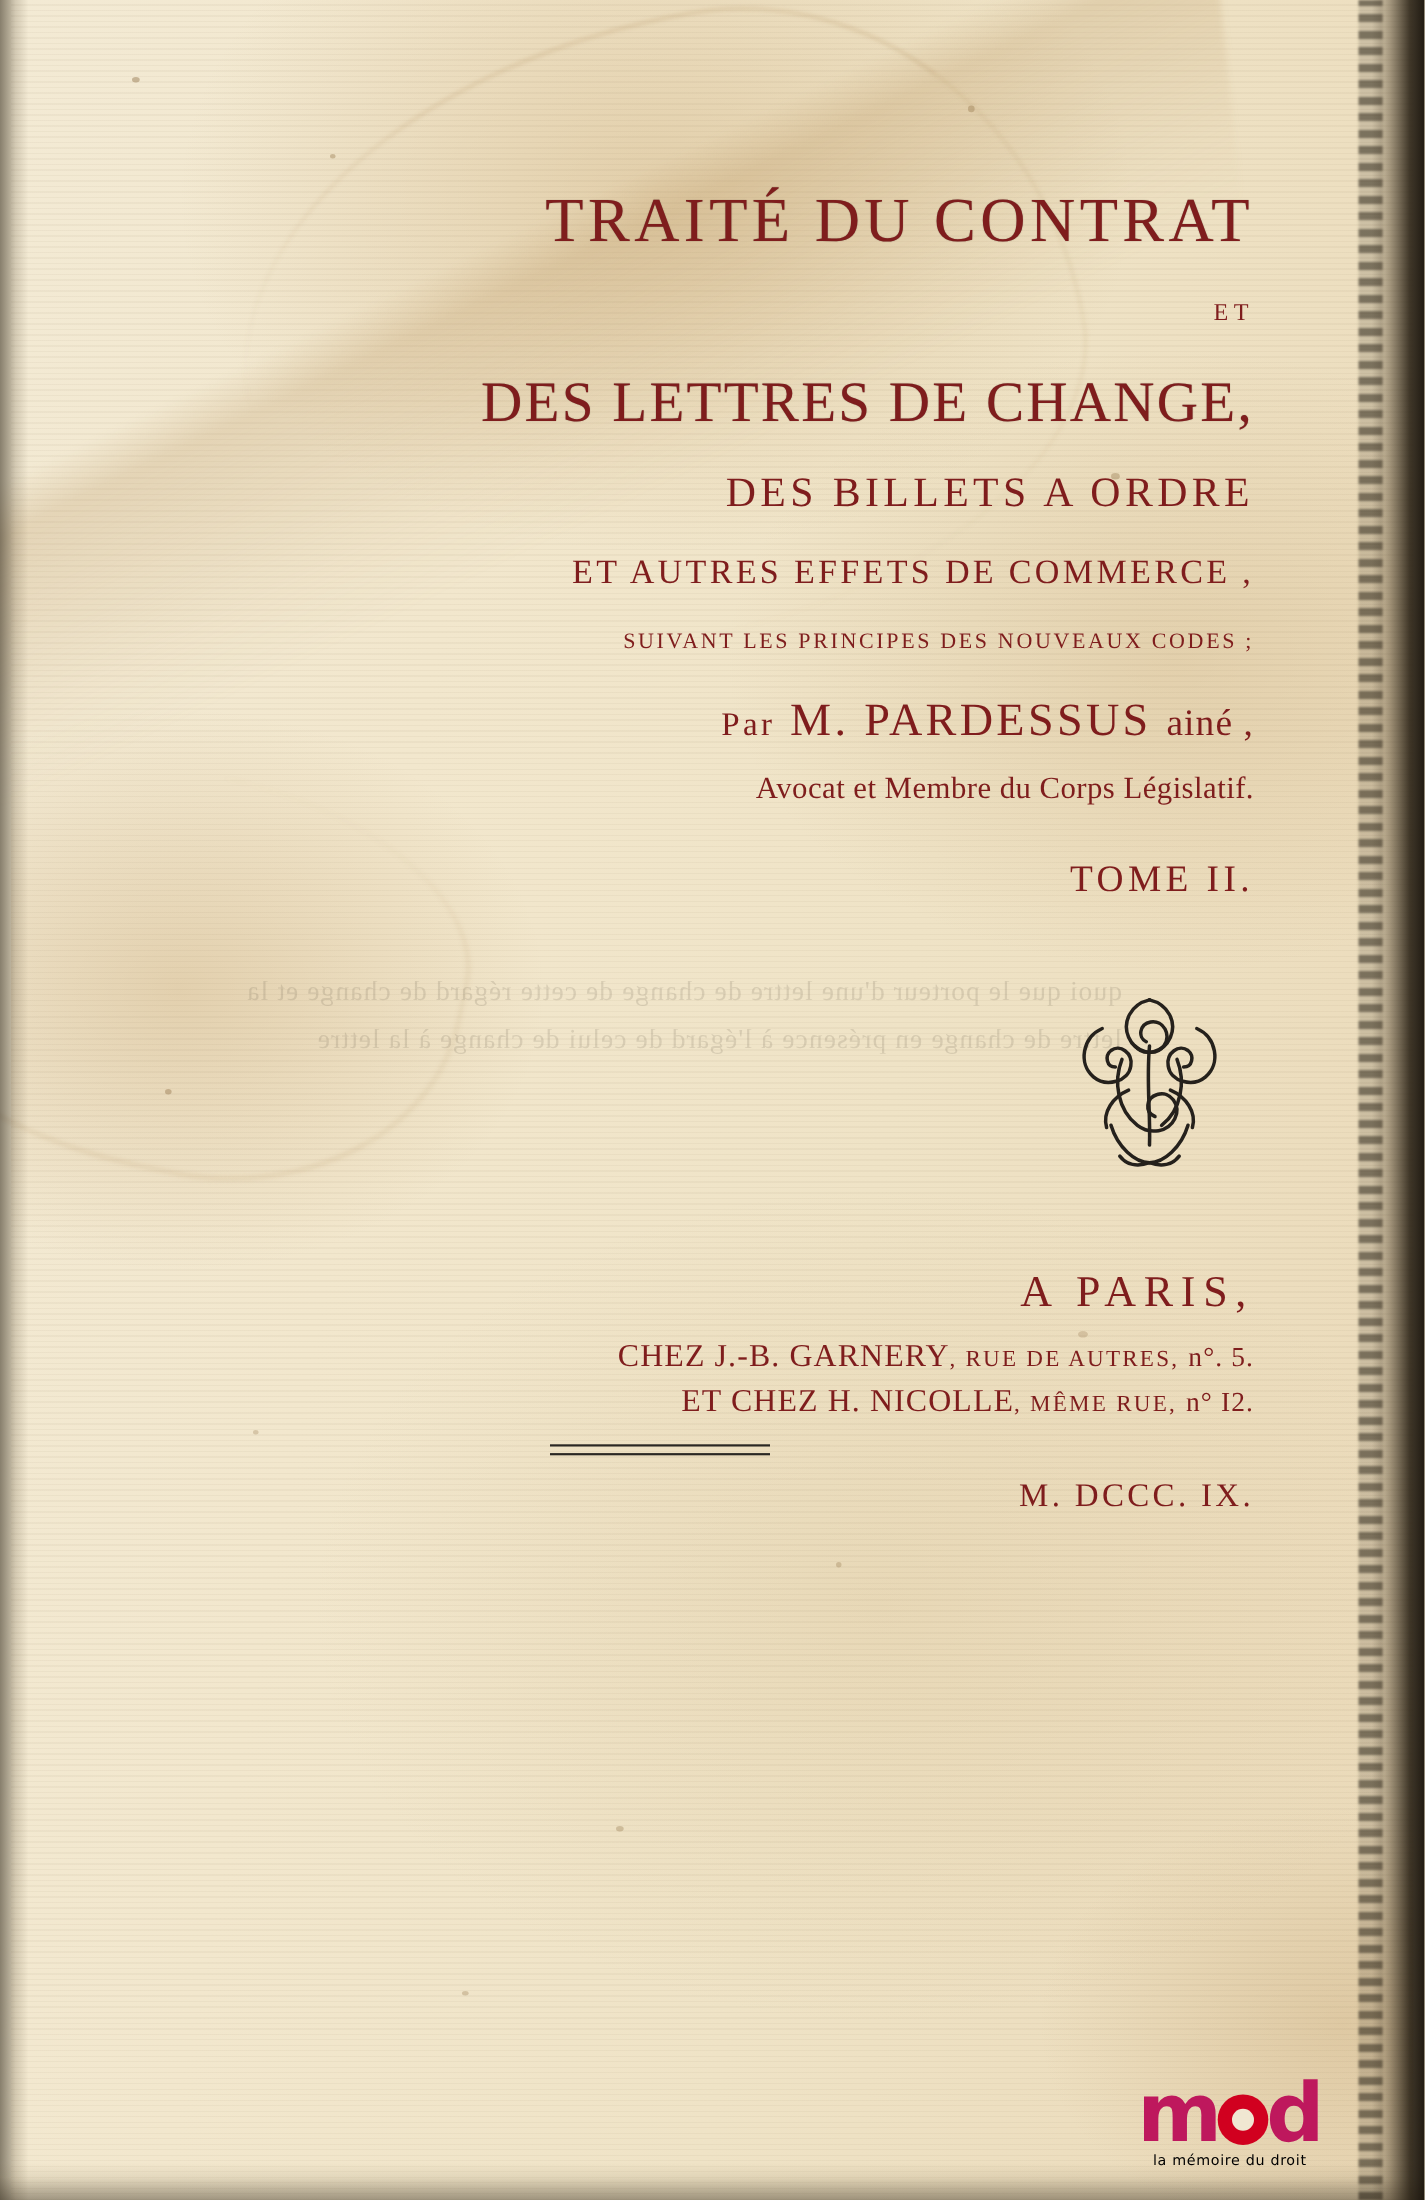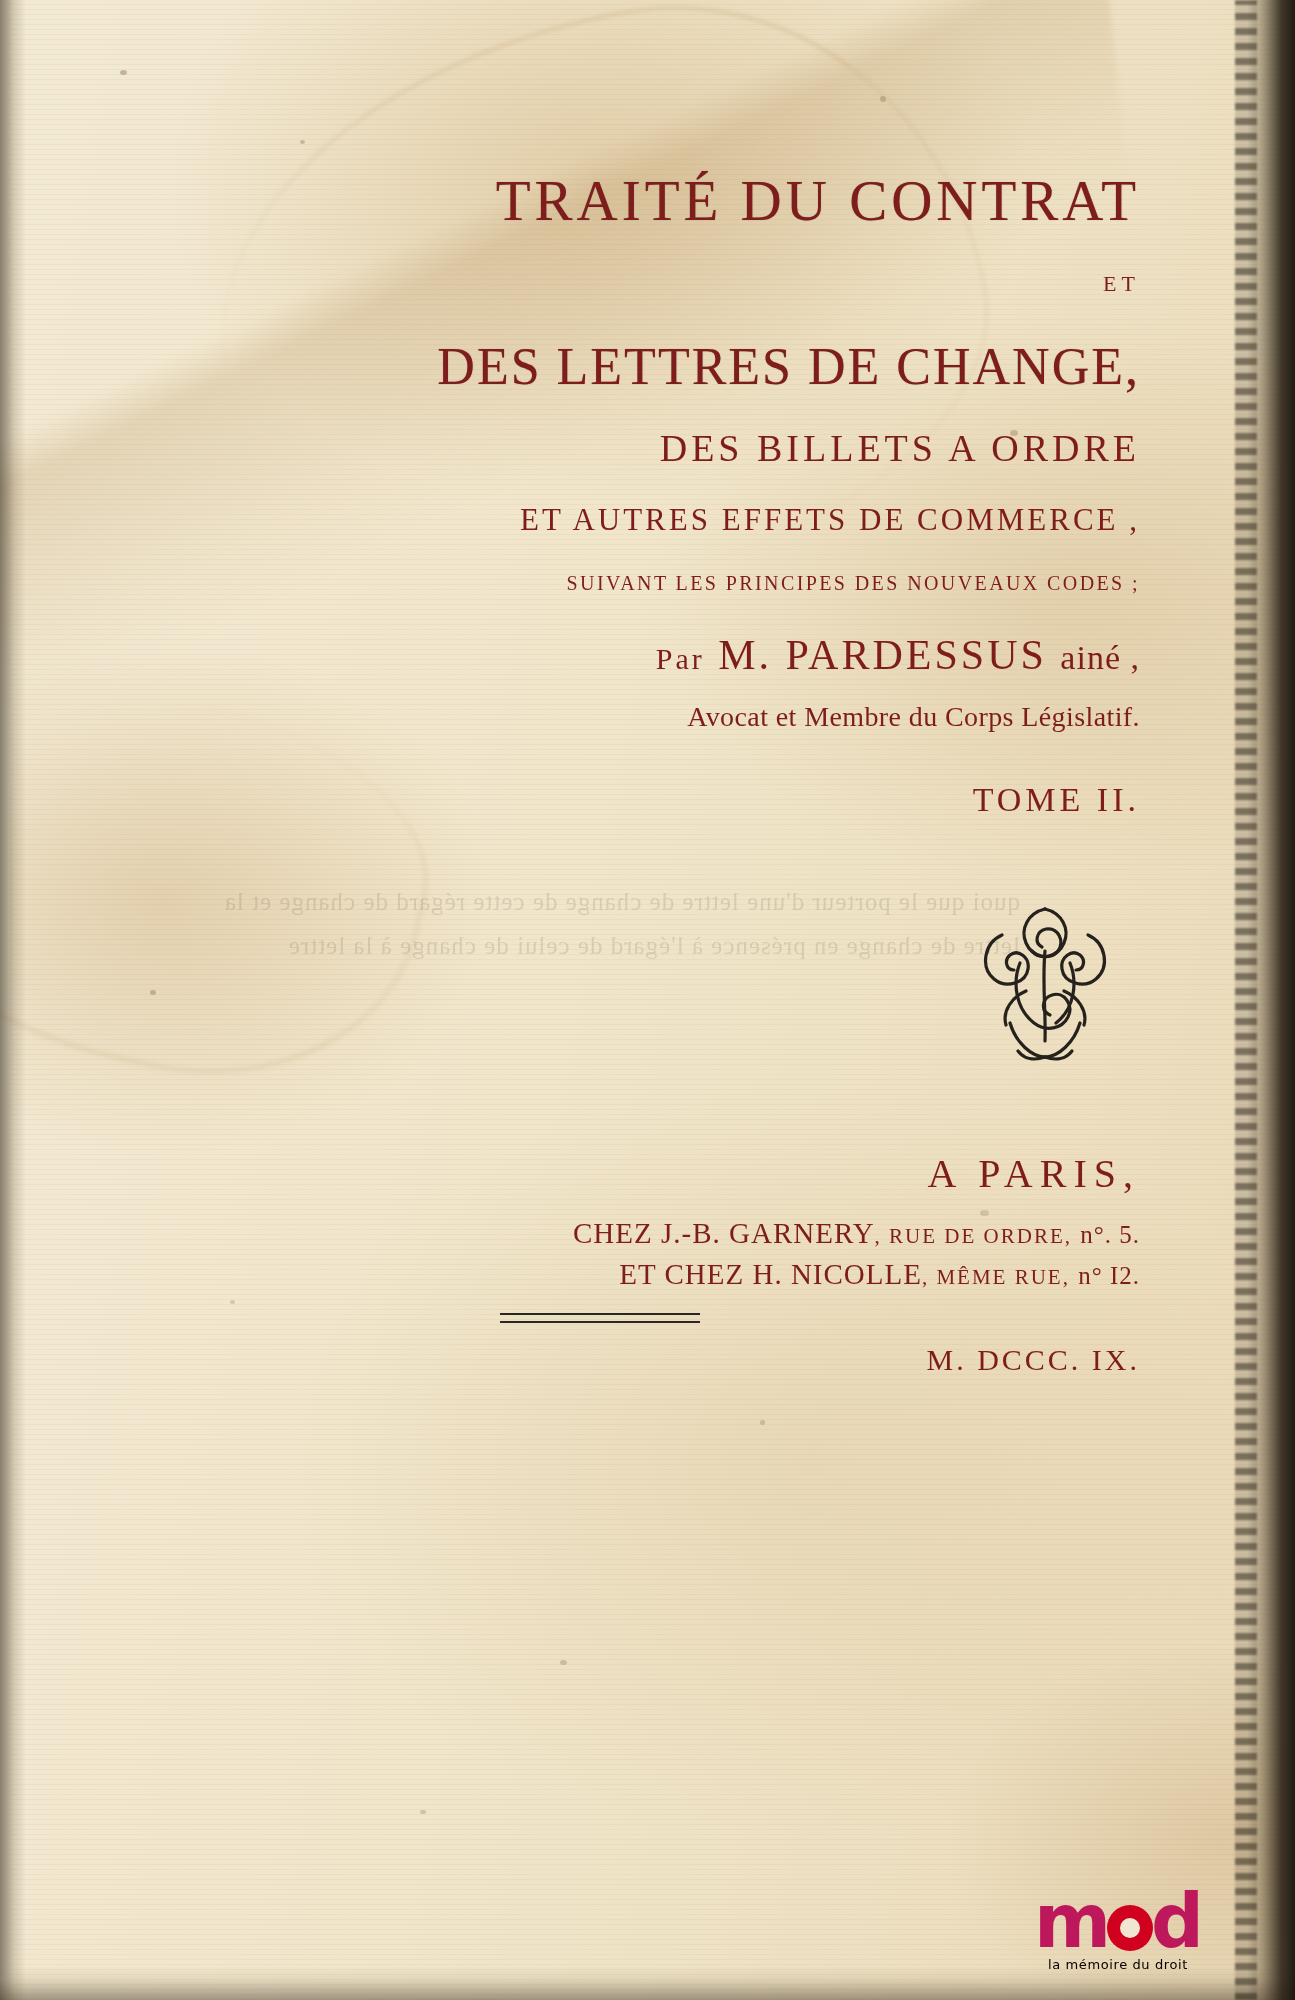--- a/index.html
+++ b/index.html
@@ -341,21 +341,21 @@
         <path d="M95 166 C 84 170, 74 168, 68 160"></path>
         <path d="M95 166 C 106 170, 116 168, 122 160"></path>
         <path d="M76 100 C 62 106, 52 120, 56 134"></path>
         <path d="M114 100 C 128 106, 138 120, 134 134"></path>
       </svg>
     </div>
 
     <div class="t-city">A  PARIS,</div>
 
     <div class="t-pub1">
-      <span>CHEZ J.-B. GARNERY</span><span class="sm">, RUE DE ORDRE,</span> <span class="num">n°. 5.</span>
+      <span>CHEZ J.-B. GARNERY</span><span class="sm">, RUE DE AUTRES,</span> <span class="num">n°. 5.</span>
     </div>
 
     <div class="t-pub2">
       <span>ET CHEZ H. NICOLLE</span><span class="sm">, MÊME RUE,</span> <span class="num">n° I2.</span>
     </div>
 
     <div class="rule-double"></div>
 
     <div class="t-year">M. DCCC. IX.</div>
   </div>

